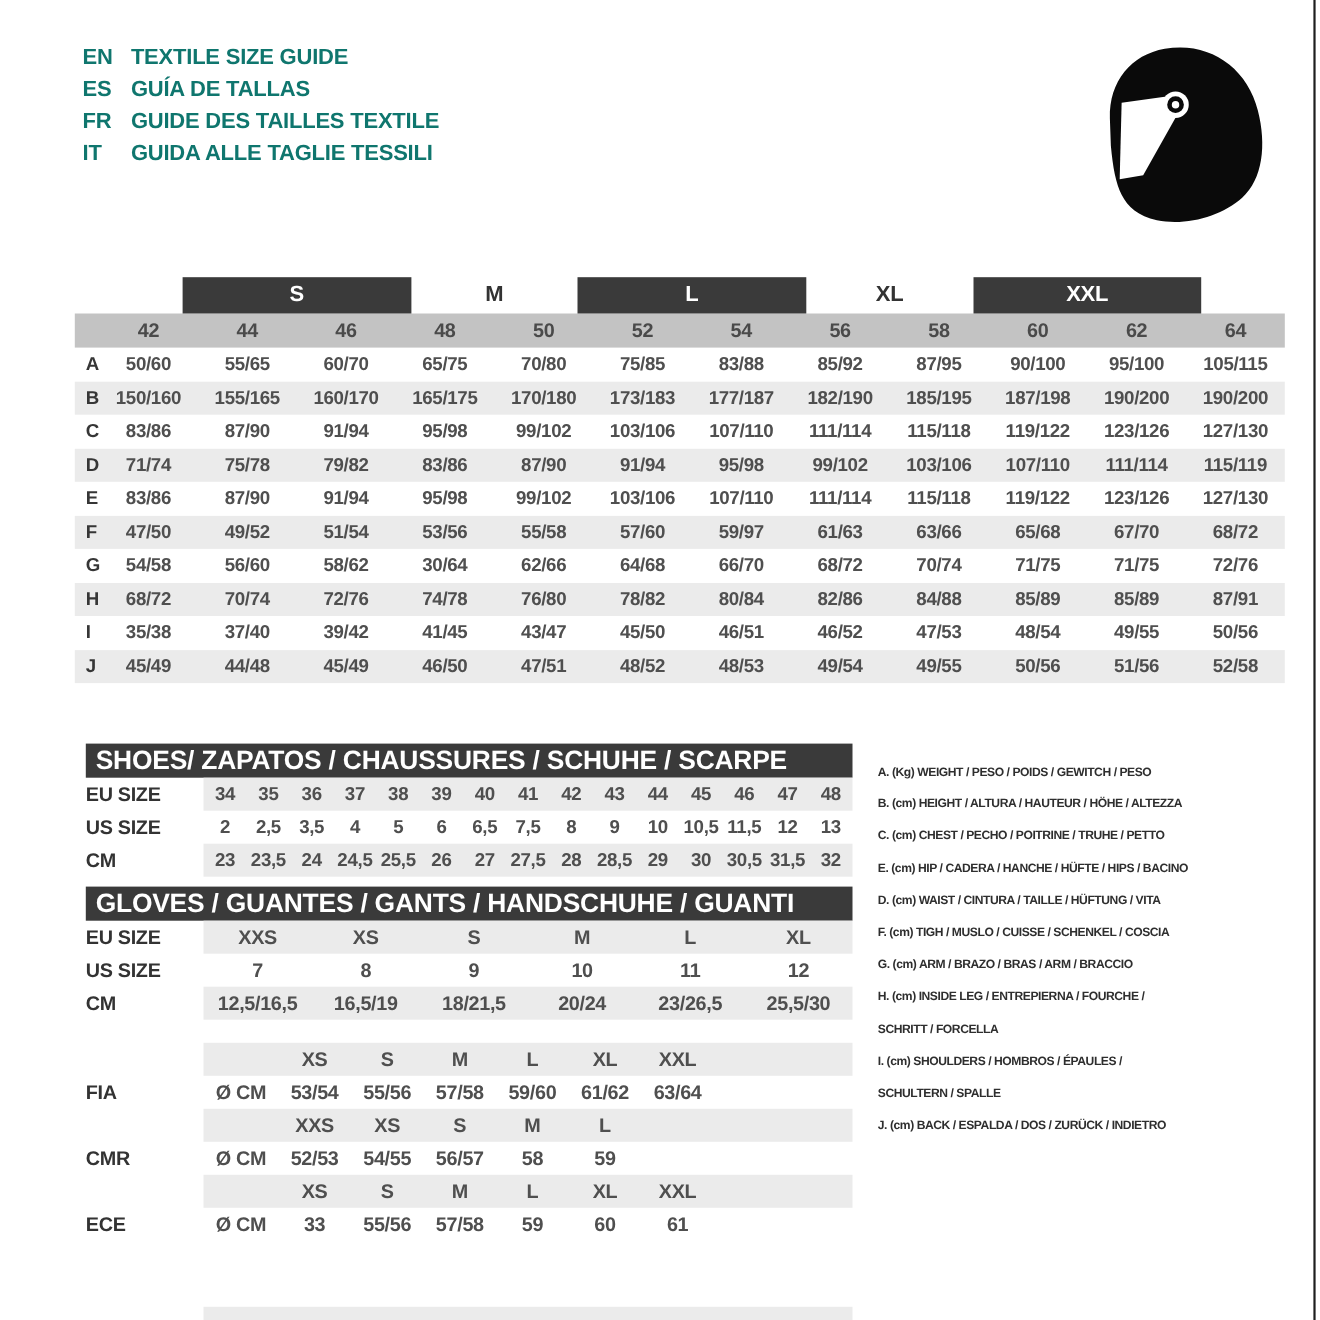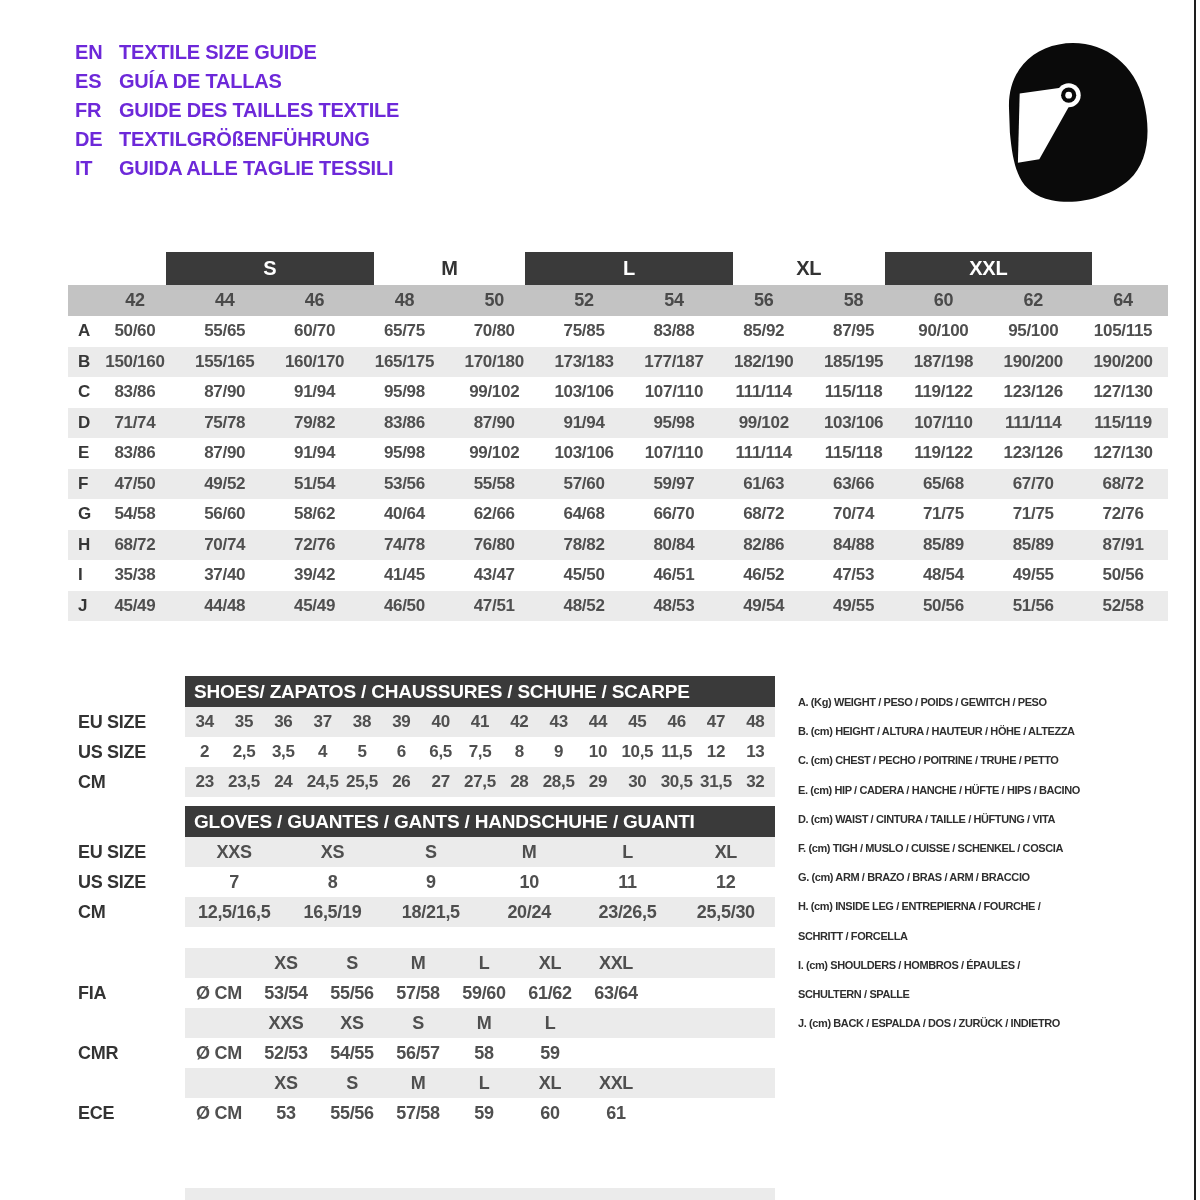--- a/index.html
+++ b/index.html
@@ -5,21 +5,21 @@
   html,body{margin:0;padding:0;}
   body{
     width:1200px;height:1200px;position:relative;overflow:hidden;
     background:#ffffff;
     font-family:"Liberation Sans","DejaVu Sans",sans-serif;
     font-weight:700;color:#3e3e3e;
   }
   .abs{position:absolute;}
 
   
-  #lang-block{left:75px;top:38px;font-size:20px;line-height:29px;letter-spacing:-0.2px;color:#6d28d9;}
+  #lang-block{left:75px;top:38px;font-size:20px;line-height:29px;letter-spacing:-0.2px;color:#0f766e;}
   .lang-code{display:inline-block;width:44px;}
 
   
   #helmet-icon{left:968px;top:36px;}
 
   
   #main-table{left:68px;top:252px;width:1100px;}
   .mt-row{display:grid;grid-template-columns:22px repeat(12,1fr);height:30.5px;
           align-items:center;text-align:center;font-size:17px;letter-spacing:-0.3px;color:#4f4f4f;}
   .mt-head{height:33px;font-size:20px;color:#333333;}
@@ -27,22 +27,22 @@
   .group-text{display:flex;align-items:center;justify-content:center;}
   .mt-sizes{background:#c3c3c3;height:31px;font-size:18px;color:#4a4a4a;}
   .band{background:#ebebeb;}
   .rlabel{text-align:left;padding-left:10px;font-size:17px;color:#363636;}
 
   
   .sect{width:697px;}
   #shoes-table{left:78px;top:676px;}
   #gloves-table{left:78px;top:806px;}
   #helmet-table{left:78px;top:948px;}
-  .st-bar{background:#3a3a3a;color:#ffffff;height:31px;margin-left:107px;
-          display:flex;align-items:center;padding-left:9px;font-size:19px;letter-spacing:-0.2px;}
+  .st-bar{background:#3a3a3a;color:#ffffff;height:31px;
+          display:flex;align-items:center;padding-left:9px;font-size:24px;letter-spacing:-0.2px;}
   .st-row{display:flex;height:30px;align-items:stretch;}
   .st-label{width:107px;display:flex;align-items:center;font-size:18px;color:#333333;letter-spacing:-0.3px;}
   .st-cells{flex:1;display:grid;align-items:center;text-align:center;color:#4f4f4f;letter-spacing:-0.3px;font-size:17px;}
   .cols15{grid-template-columns:repeat(15,1fr);}
   .cols6{grid-template-columns:repeat(6,1fr);font-size:18px;}
   .hm-cells{flex:1;display:grid;grid-template-columns:68px repeat(6,66px) 1fr;align-items:center;text-align:center;
             color:#4f4f4f;letter-spacing:-0.3px;font-size:18px;}
 
   
   #legend{left:798px;top:688px;width:396px;font-size:11px;line-height:29.2px;
@@ -53,21 +53,20 @@
   #bottom-bar{left:185px;top:1188px;width:590px;height:12px;background:#ebebeb;}
   #edge-line{left:1194px;top:0;width:2px;height:1200px;background:#1e1e1e;}
 </style>
 </head>
 <body>
 
 <div id="lang-block" class="abs">
     <div class="lang-row"><span class="lang-code">EN</span><span>TEXTILE SIZE GUIDE</span></div>
     <div class="lang-row"><span class="lang-code">ES</span><span>GUÍA DE TALLAS</span></div>
     <div class="lang-row"><span class="lang-code">FR</span><span>GUIDE DES TAILLES TEXTILE</span></div>
-    <div class="lang-row"><span class="lang-code">DE</span><span>TEXTILGRÖßENFÜHRUNG</span></div>
     <div class="lang-row"><span class="lang-code">IT</span><span>GUIDA ALLE TAGLIE TESSILI</span></div>
   </div>
 
 <svg id="helmet-icon" class="abs" width="196" height="170" viewBox="0 0 220 190" aria-hidden="true">
   <path fill="#0a0a0a" d="M 102,9
     C 146,1 186,27 197,72
     C 206,107 202,142 181,161
     C 160,180 124,190 94,184
     C 75,180 64,170 58,158
     C 52,146 49,130 47,108
@@ -190,21 +189,21 @@
       <div>63/66</div>
       <div>65/68</div>
       <div>67/70</div>
       <div>68/72</div>
     </div>
     <div class="mt-row">
       <div class="rlabel">G</div>
       <div>54/58</div>
       <div>56/60</div>
       <div>58/62</div>
-      <div>40/64</div>
+      <div>30/64</div>
       <div>62/66</div>
       <div>64/68</div>
       <div>66/70</div>
       <div>68/72</div>
       <div>70/74</div>
       <div>71/75</div>
       <div>71/75</div>
       <div>72/76</div>
     </div>
     <div class="mt-row band">
@@ -411,21 +410,21 @@
         <div>M</div>
         <div>L</div>
         <div>XL</div>
         <div>XXL</div>
       </div>
     </div>
     <div class="st-row">
       <div class="st-label">ECE</div>
       <div class="hm-cells">
         <div>Ø CM</div>
-        <div>53</div>
+        <div>33</div>
         <div>55/56</div>
         <div>57/58</div>
         <div>59</div>
         <div>60</div>
         <div>61</div>
       </div>
     </div>
   </div>
 
 <div id="legend" class="abs">

